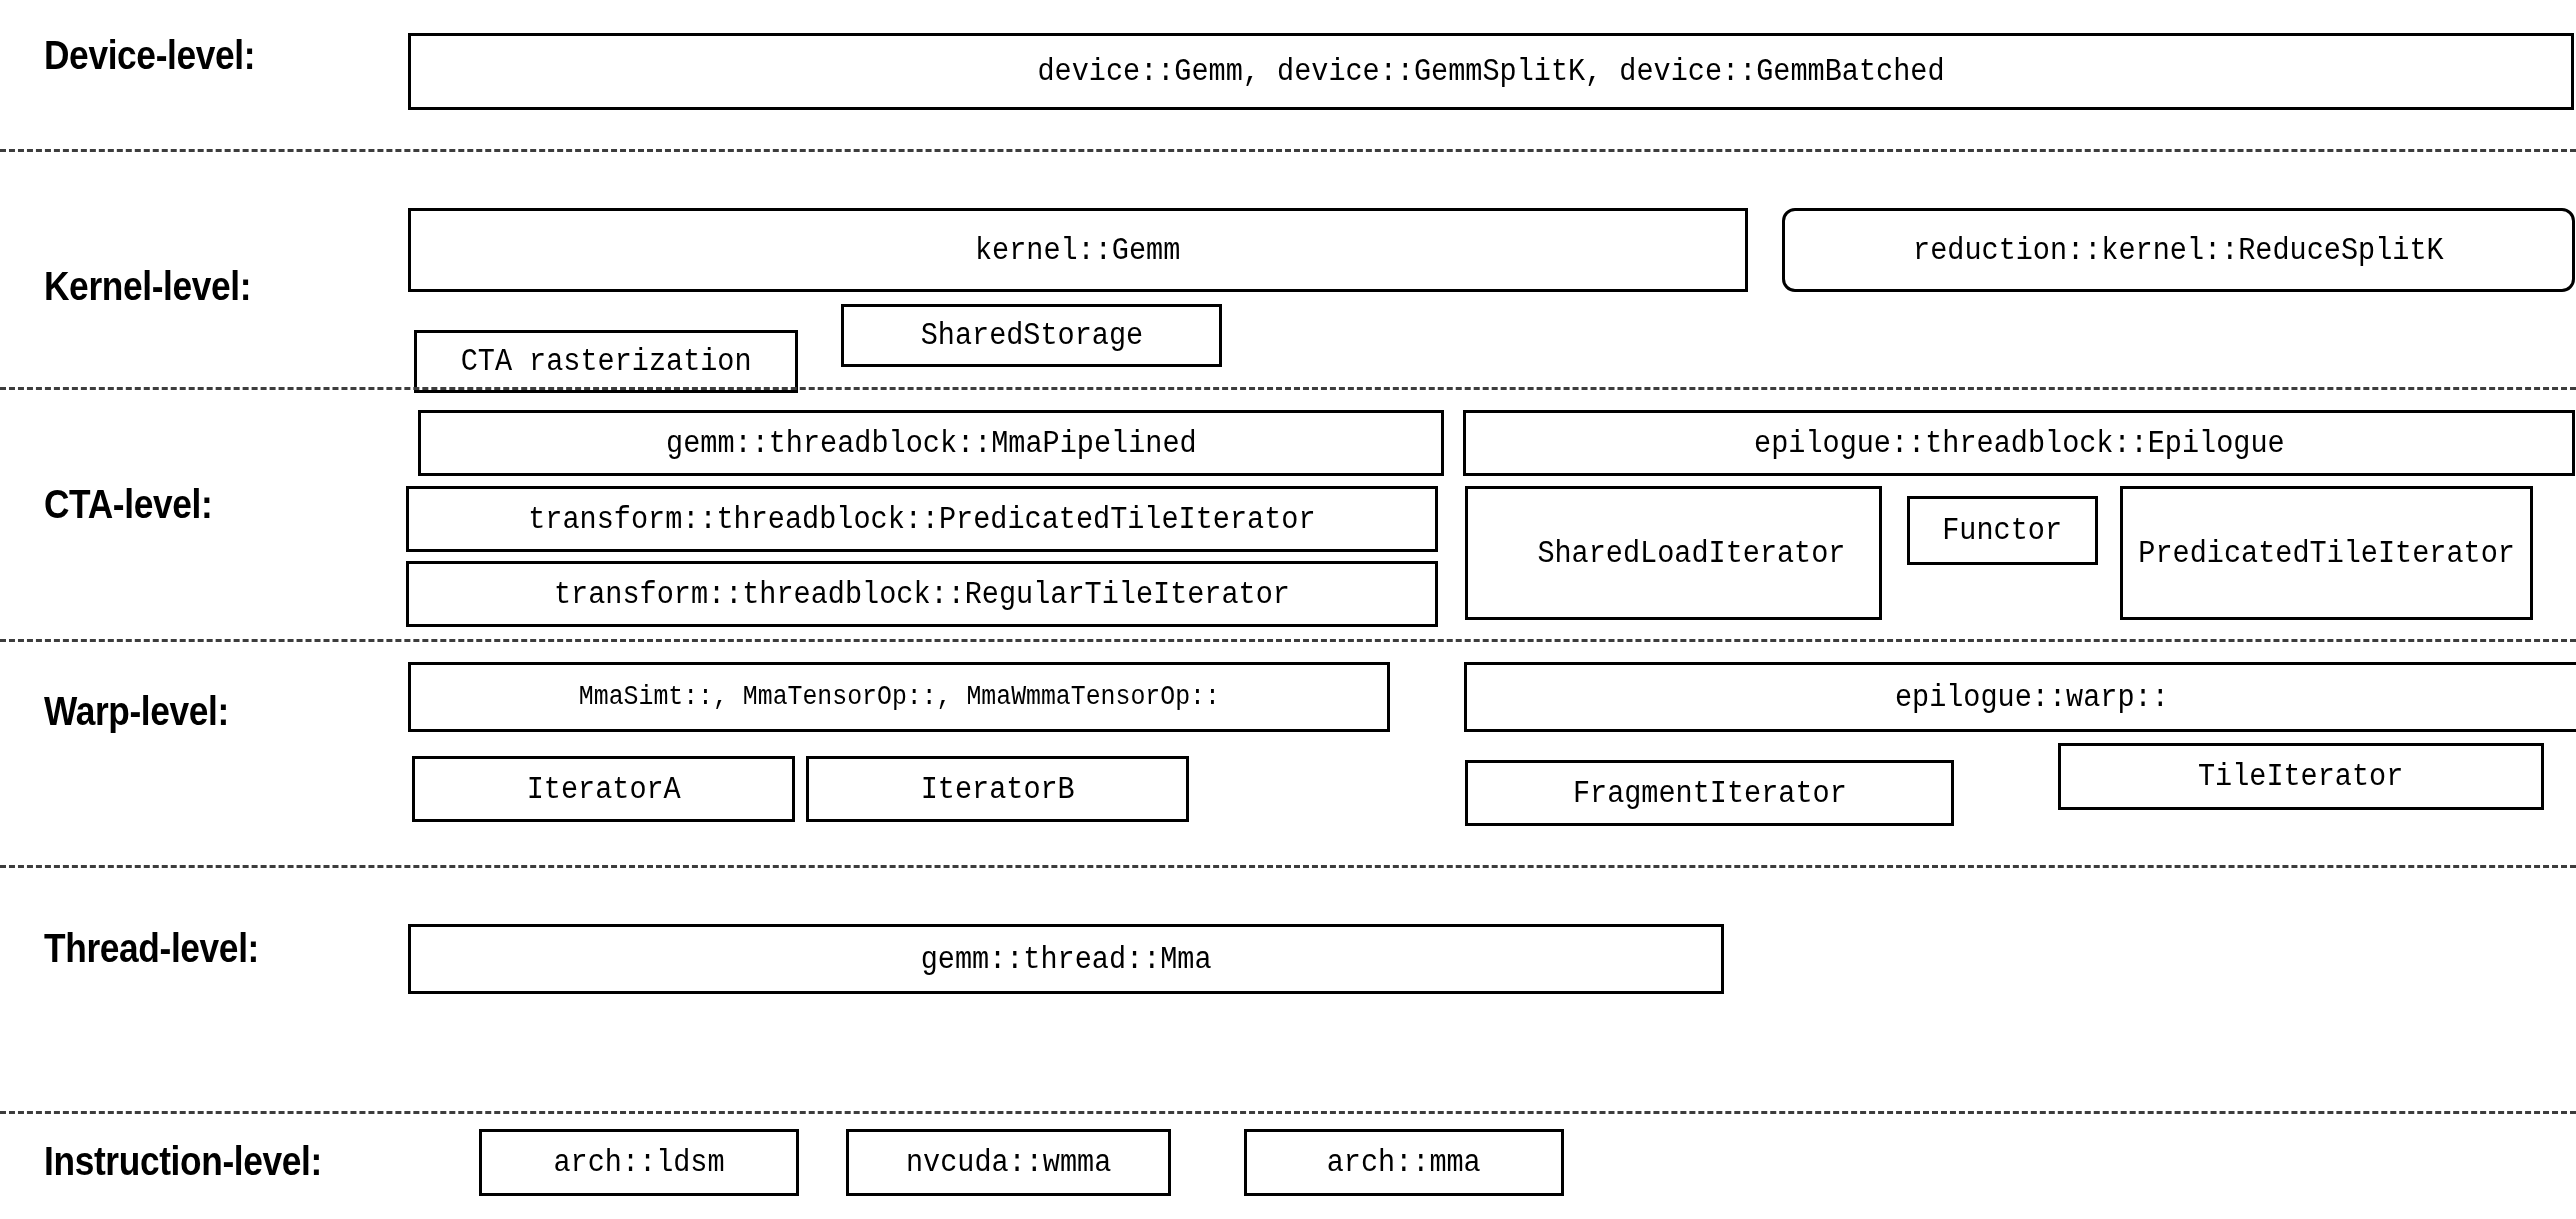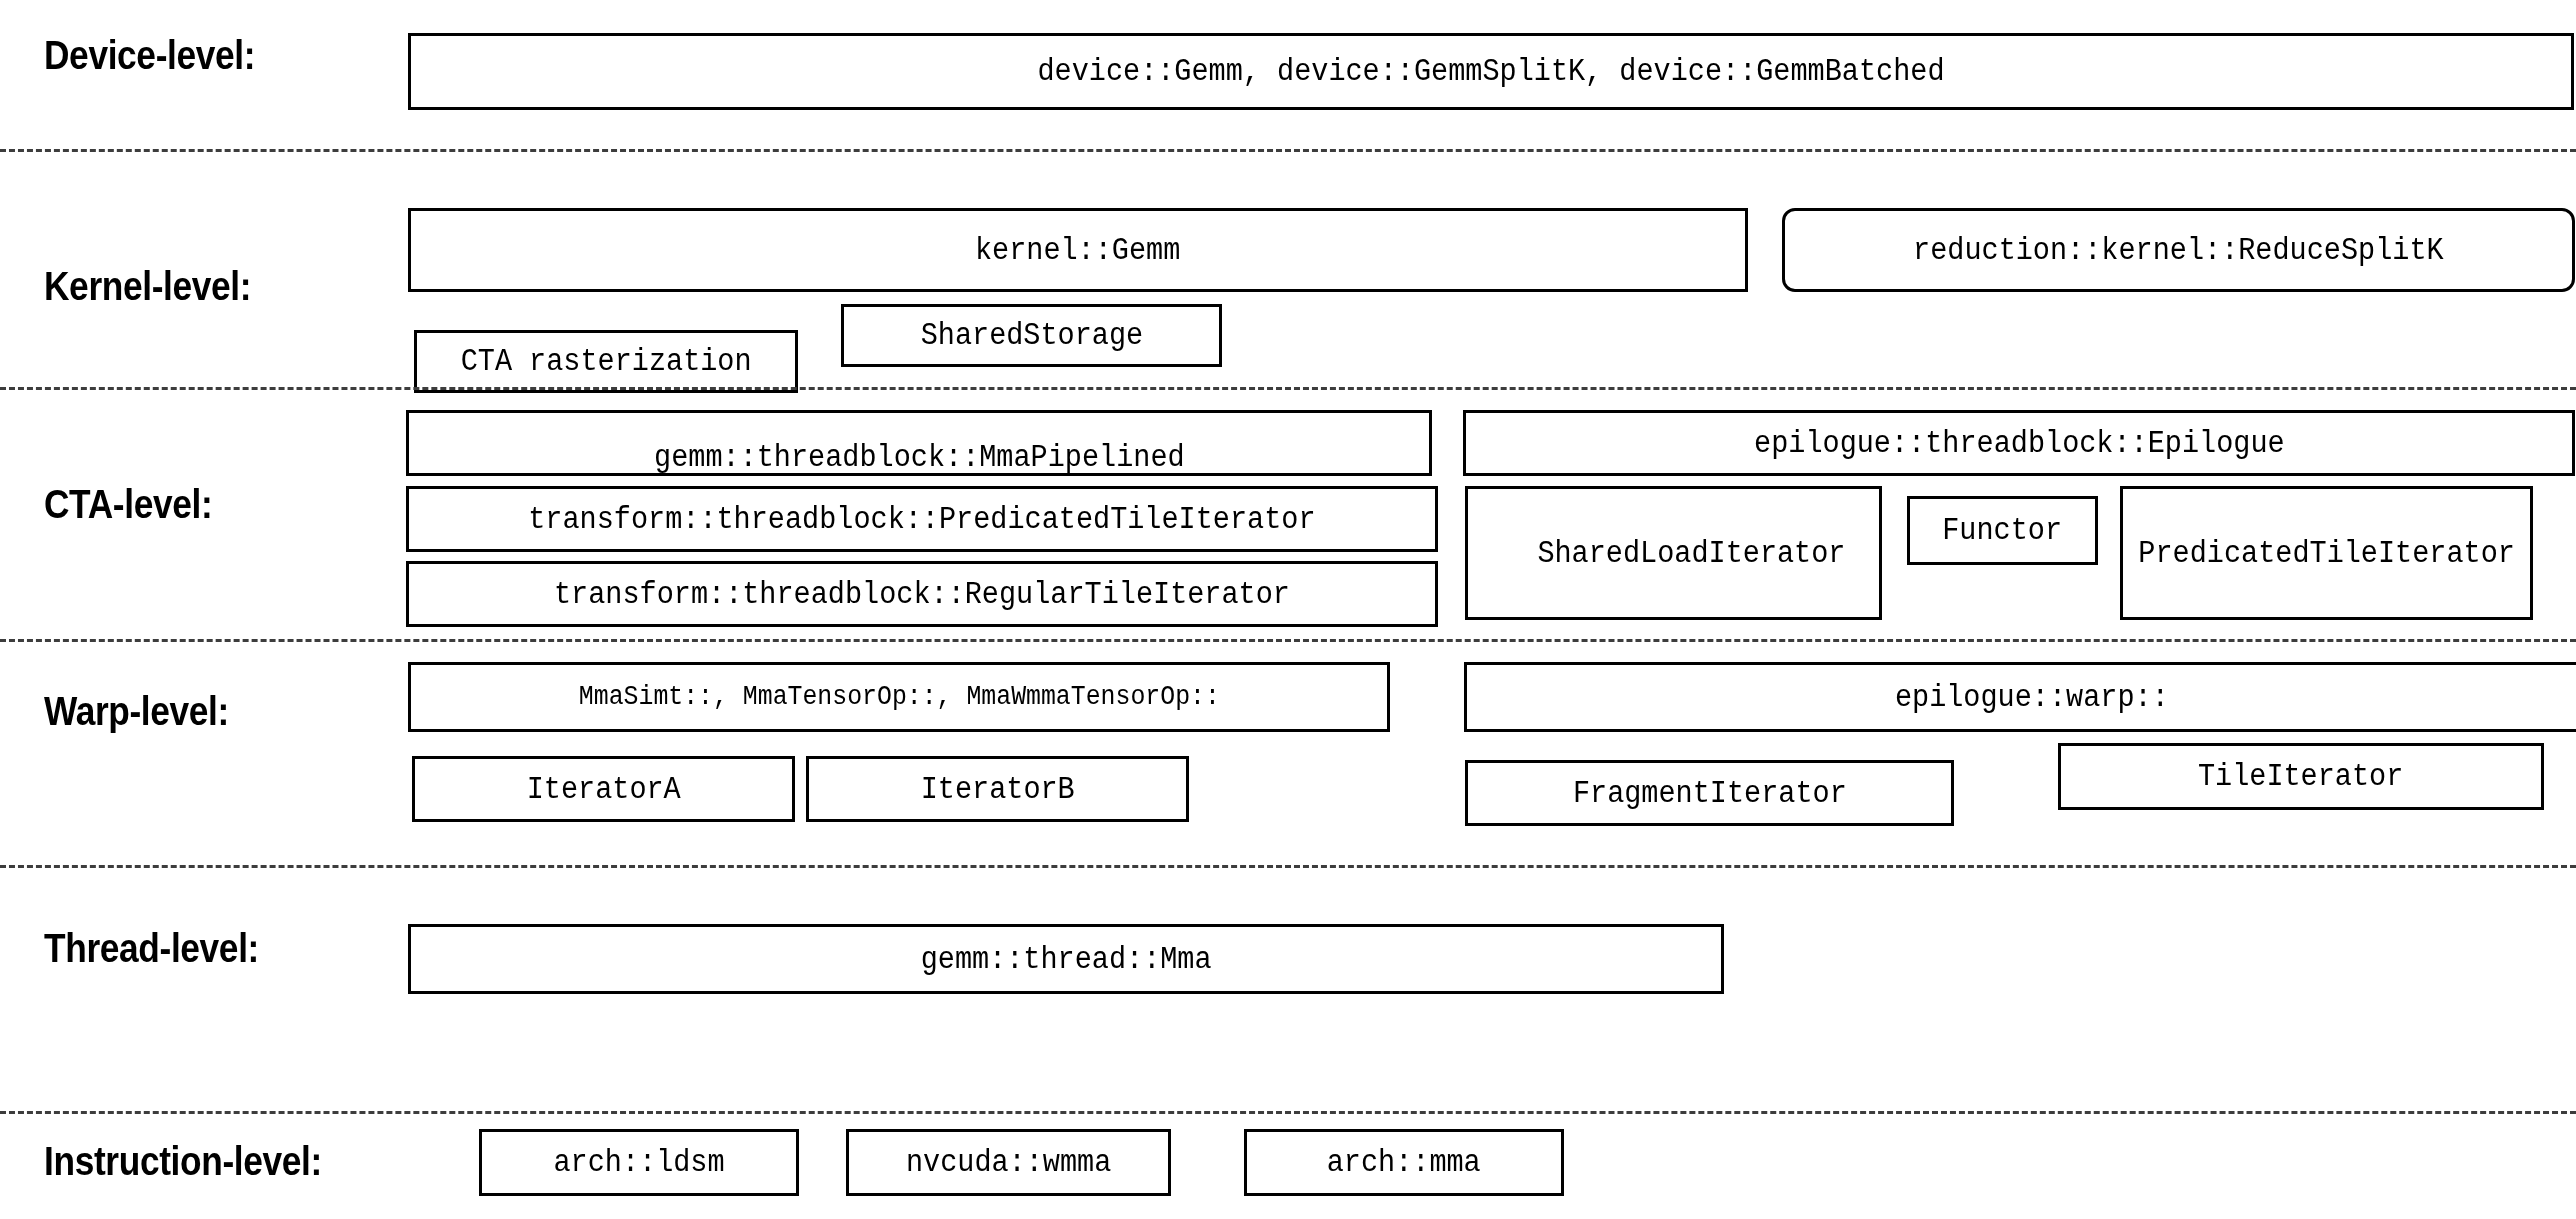--- a/index.html
+++ b/index.html
@@ -85,21 +85,21 @@
   </div>
 
   <div class="box" style="left:841px; top:304px; width:381px; height:63px;">
     <span class="box-text">SharedStorage</span>
   </div>
 
   <div class="divider" style="top:387px;"></div>
 
   <div class="level-label" style="left:44px; top:484px;">CTA-level:</div>
 
-  <div class="box" style="left:406px; top:410px; width:1026px; height:66px;align-items:flex-end;">
+  <div class="box" style="left:418px; top:410px; width:1026px; height:66px;">
     <span class="box-text">gemm::threadblock::MmaPipelined</span>
   </div>
 
   <div class="box" style="left:1463px; top:410px; width:1112px; height:66px;">
     <span class="box-text">epilogue::threadblock::Epilogue</span>
   </div>
 
   <div class="box" style="left:406px; top:486px; width:1032px; height:66px;">
     <span class="box-text">transform::threadblock::PredicatedTileIterator</span>
   </div>

